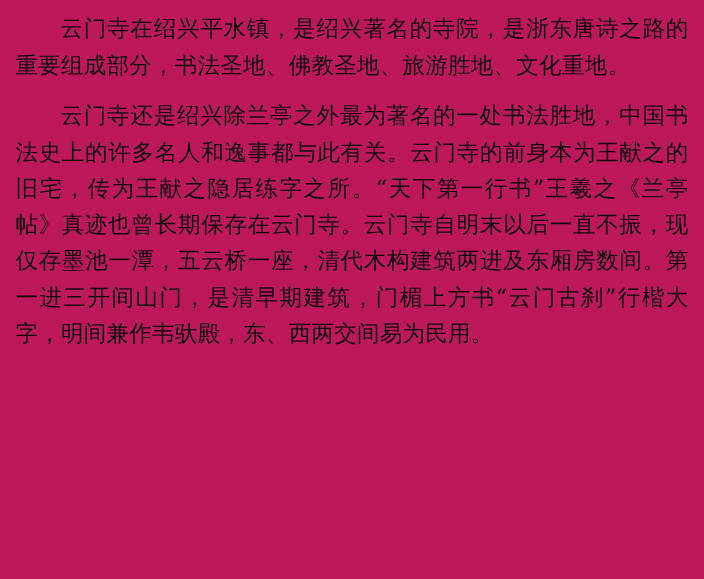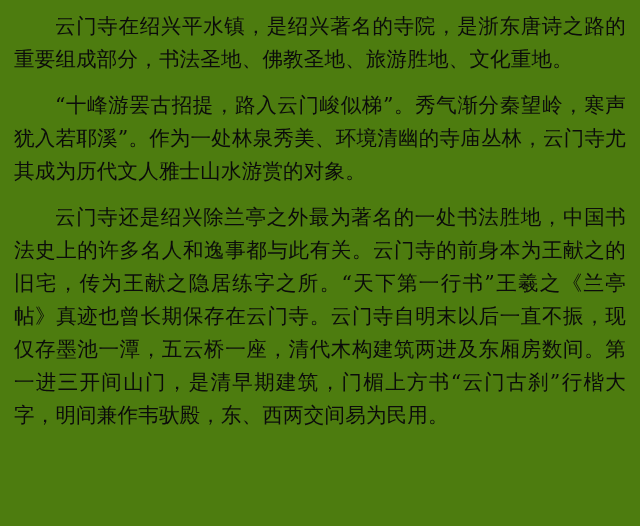--- a/index.html
+++ b/index.html
@@ -11,21 +11,21 @@
     width: 640px;
     height: 526px;
     overflow: hidden;
     font-family: "DejaVu Serif", "Liberation Serif", serif;
   }
   .page {
     box-sizing: border-box;
     width: 640px;
     height: 526px;
     padding: 10px 14px 0 14px;
-    background: #4d7c0f;
+    background: #be185d;
   }
   .para {
     margin: 0 0 13px 0;
     font-size: 20.5px;
     line-height: 33px;
     color: #0b0b0b;
     text-align: justify;
     text-justify: inter-ideograph;
     text-indent: 2em;
     letter-spacing: 0.2px;
@@ -33,15 +33,14 @@
   }
   .para:last-child {
     margin-bottom: 0;
   }
 </style>
 </head>
 <body>
 
 <div class="page">
   <p class="para">云门寺在绍兴平水镇，是绍兴著名的寺院，是浙东唐诗之路的重要组成部分，书法圣地、佛教圣地、旅游胜地、文化重地。</p>
-  <p class="para">“十峰游罢古招提，路入云门峻似梯”。秀气渐分秦望岭，寒声犹入若耶溪”。作为一处林泉秀美、环境清幽的寺庙丛林，云门寺尤其成为历代文人雅士山水游赏的对象。</p>
   <p class="para">云门寺还是绍兴除兰亭之外最为著名的一处书法胜地，中国书法史上的许多名人和逸事都与此有关。云门寺的前身本为王献之的旧宅，传为王献之隐居练字之所。“天下第一行书”王羲之《兰亭帖》真迹也曾长期保存在云门寺。云门寺自明末以后一直不振，现仅存墨池一潭，五云桥一座，清代木构建筑两进及东厢房数间。第一进三开间山门，是清早期建筑，门楣上方书“云门古刹”行楷大字，明间兼作韦驮殿，东、西两交间易为民用。</p>
 </div>
 
 </body></html>

